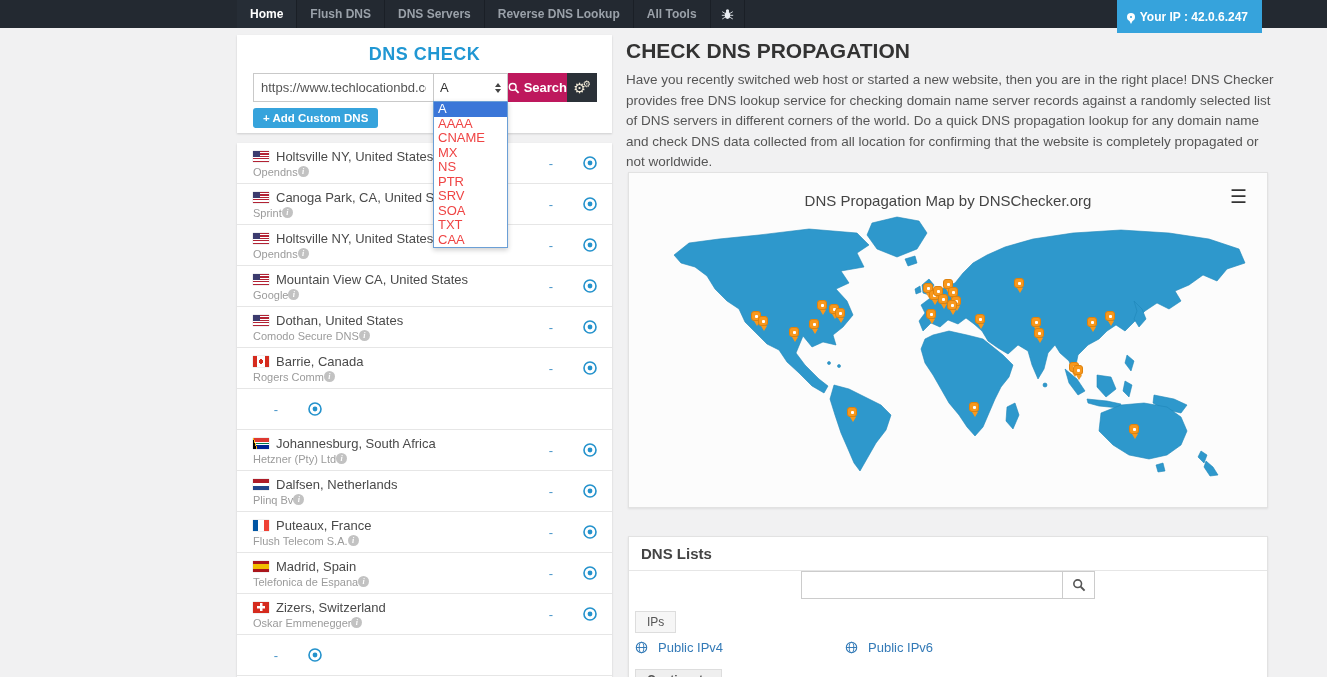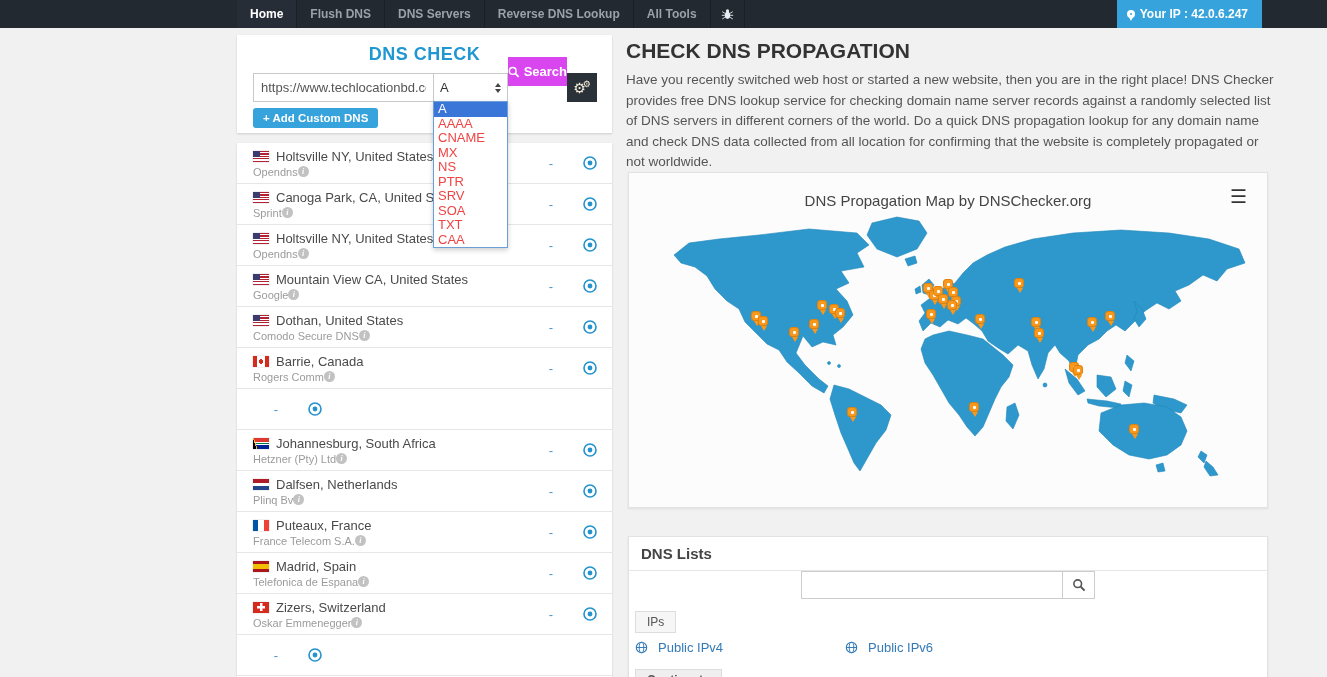--- a/index.html
+++ b/index.html
@@ -5,36 +5,36 @@
   * { margin:0; padding:0; box-sizing:border-box; }
   html,body { width:1327px; height:677px; overflow:hidden; }
   body { position:relative; background:#f1f1f2; font-family:"Liberation Sans", sans-serif; }
 
   
   .navbar { position:absolute; left:0; top:0; width:1327px; height:28px; background:#232931; z-index:20; }
   .nav-items { position:absolute; left:237px; top:0; height:28px; display:flex; }
   .nav-item { height:28px; line-height:28px; padding:0 13px; font-size:12px; font-weight:bold; color:#9aa1a9; border-right:1px solid #1a1f26; cursor:pointer; }
   .nav-item.active { color:#ffffff; background:#262d36; }
   .nav-bug { width:34px; display:flex; align-items:center; justify-content:center; border-right:1px solid #1a1f26; cursor:pointer; }
-  .your-ip { position:absolute; right:65px; top:0; height:28px; background:#36a3dc; color:#fff; font-size:12px; font-weight:bold; line-height:28px; padding:0 14px 0 10px; display:flex; align-items:center; gap:5px; }
+  .your-ip { position:absolute; right:65px; top:0; height:33px; background:#36a3dc; color:#fff; font-size:12px; font-weight:bold; line-height:28px; padding:0 14px 0 10px; display:flex; align-items:center; gap:5px; }
   .ip-pin { display:inline-block; width:8px; height:8px; background:#fff; border-radius:50% 50% 50% 50%; position:relative; }
   .ip-pin::after { content:""; position:absolute; left:2px; top:7px; border-left:2px solid transparent; border-right:2px solid transparent; border-top:4px solid #fff; }
   .ip-pin::before { content:""; position:absolute; left:3px; top:3px; width:2px; height:2px; background:#36a3dc; border-radius:50%; }
 
   
   .card { background:#fff; box-shadow:0 1px 2px rgba(0,0,0,.15); }
   .dns-check { position:absolute; left:237px; top:35px; width:375px; height:98px; }
   .dns-check-title { text-align:center; margin-top:9px; font-size:18px; font-weight:bold; color:#2097d3; letter-spacing:.5px; }
   .domain-input { position:absolute; left:16px; top:38px; width:180px; height:29px; border:1px solid #c9c9c9; border-right:none; padding:0 7px; font-size:13px; color:#555; font-family:"Liberation Sans",sans-serif; outline:none; }
   .type-select { position:absolute; left:196px; top:38px; width:75px; height:29px; border:1px solid #c9c9c9; background:#fff; font-size:13px; color:#333; display:flex; align-items:center; padding:0 6px; cursor:pointer; }
   .type-select .updown { margin-left:auto; display:flex; flex-direction:column; gap:2px; }
   .updown i { display:block; width:0; height:0; border-left:3.5px solid transparent; border-right:3.5px solid transparent; }
   .updown .up { border-bottom:4px solid #444; }
   .updown .down { border-top:4px solid #444; }
-  .search-btn { position:absolute; left:271px; top:22px; width:59px; height:29px; background:#d946ef; border:none; color:#fff; font-size:13px; font-weight:bold; display:flex; align-items:center; justify-content:center; gap:4px; cursor:pointer; }
+  .search-btn { position:absolute; left:271px; top:38px; width:59px; height:29px; background:#be185d; border:none; color:#fff; font-size:13px; font-weight:bold; display:flex; align-items:center; justify-content:center; gap:4px; cursor:pointer; }
   .gear-btn { position:absolute; left:330px; top:38px; width:30px; height:29px; background:#2b3138; border:none; color:#f5edda; display:flex; align-items:center; justify-content:center; cursor:pointer; }
   .gear-btn .g1 { font-size:14px; } .gear-btn .g2 { font-size:9px; margin:-8px 0 0 -3px; }
   .add-custom { position:absolute; left:16px; top:73px; height:20px; background:#36a3dc; border:none; border-radius:3px; color:#fff; font-size:11.5px; font-weight:bold; padding:0 10px; cursor:pointer; }
 
   
   .dropdown { position:absolute; left:433px; top:101px; width:75px; background:#fff; border:1px solid #6b9fd6; box-shadow:0 2px 5px rgba(0,0,0,.2); z-index:30; }
   .dropdown .option { font-size:13px; color:#ef4444; line-height:14.5px; padding:0 4px; cursor:pointer; white-space:nowrap; }
   .dropdown .option.selected { background:#3a76d8; color:#fff; }
 
   
@@ -303,21 +303,21 @@
           <circle cx="8" cy="8" r="2.4" fill="#2492cc"></circle>
         </svg></span>
     </div>
     <div class="srv-row">
       <div class="srv-main">
         <div class="srv-loc">
           <span class="flag flag-fr"></span>
           <span>Puteaux, France</span>
         </div>
         <div class="srv-provider">
-          <span>France Telecom S.A.</span>
+          <span>Flush Telecom S.A.</span>
           <span class="info-icon"></span>
         </div>
       </div>
       <span class="srv-result">-</span>
       <span class="target-icon"><svg width="16" height="16" viewBox="0 0 16 16">
           <circle cx="8" cy="8" r="6" fill="none" stroke="#2492cc" stroke-width="1.6"></circle>
           <circle cx="8" cy="8" r="2.4" fill="#2492cc"></circle>
         </svg></span>
     </div>
     <div class="srv-row">

